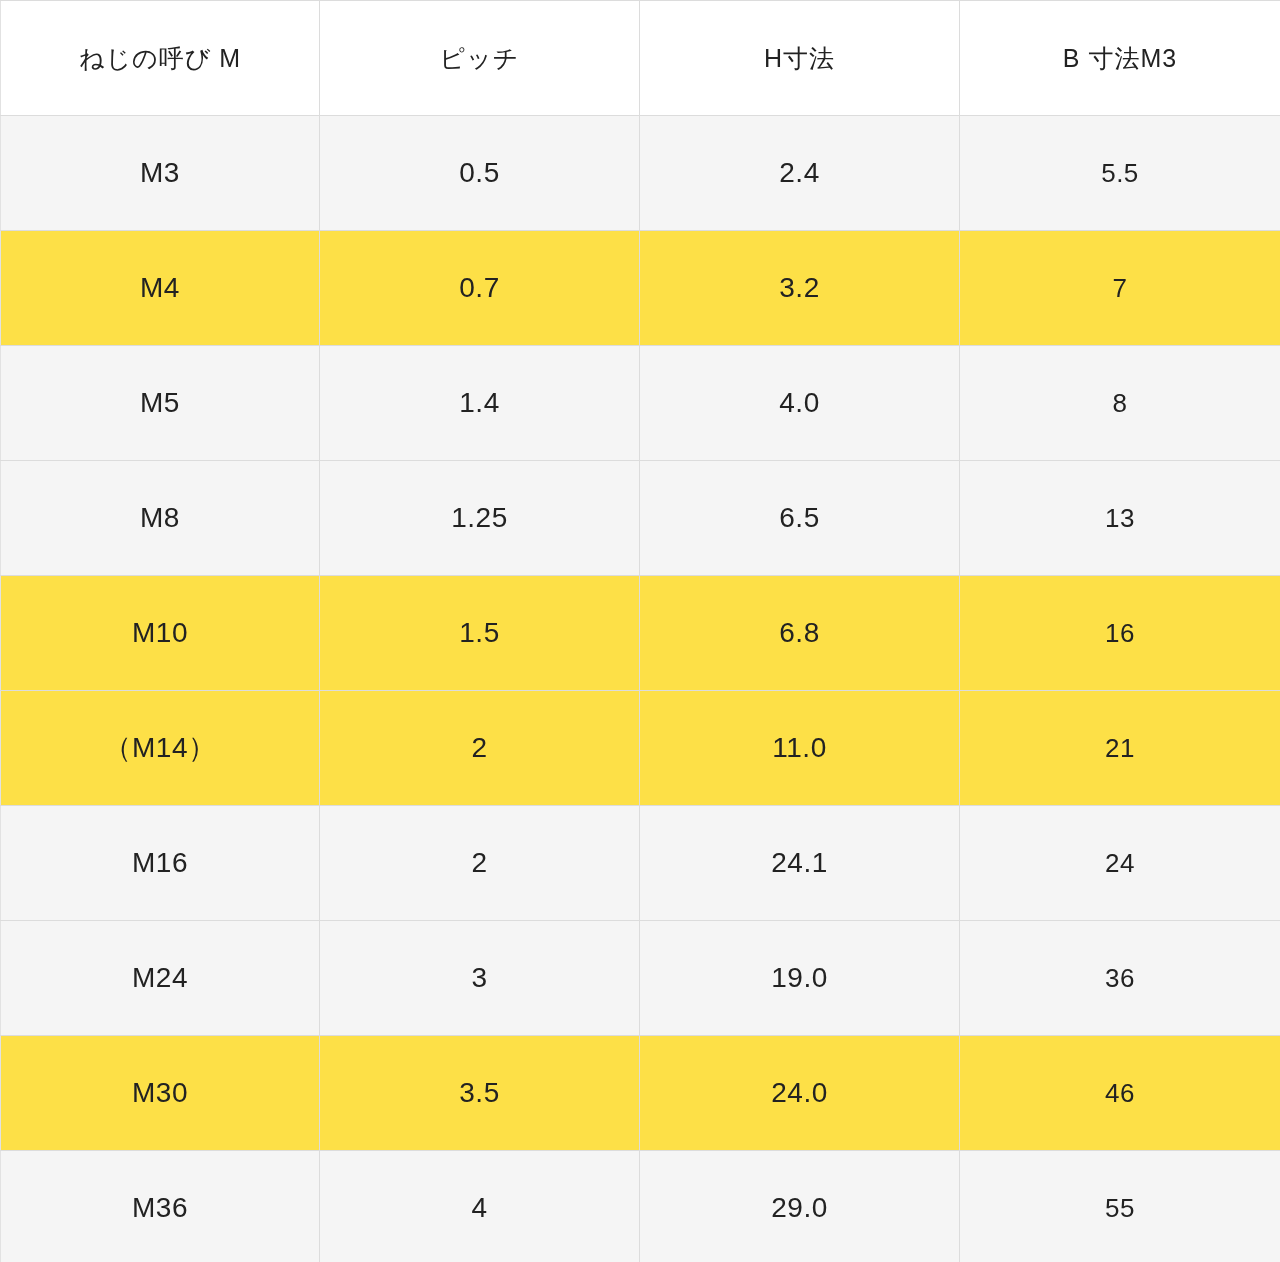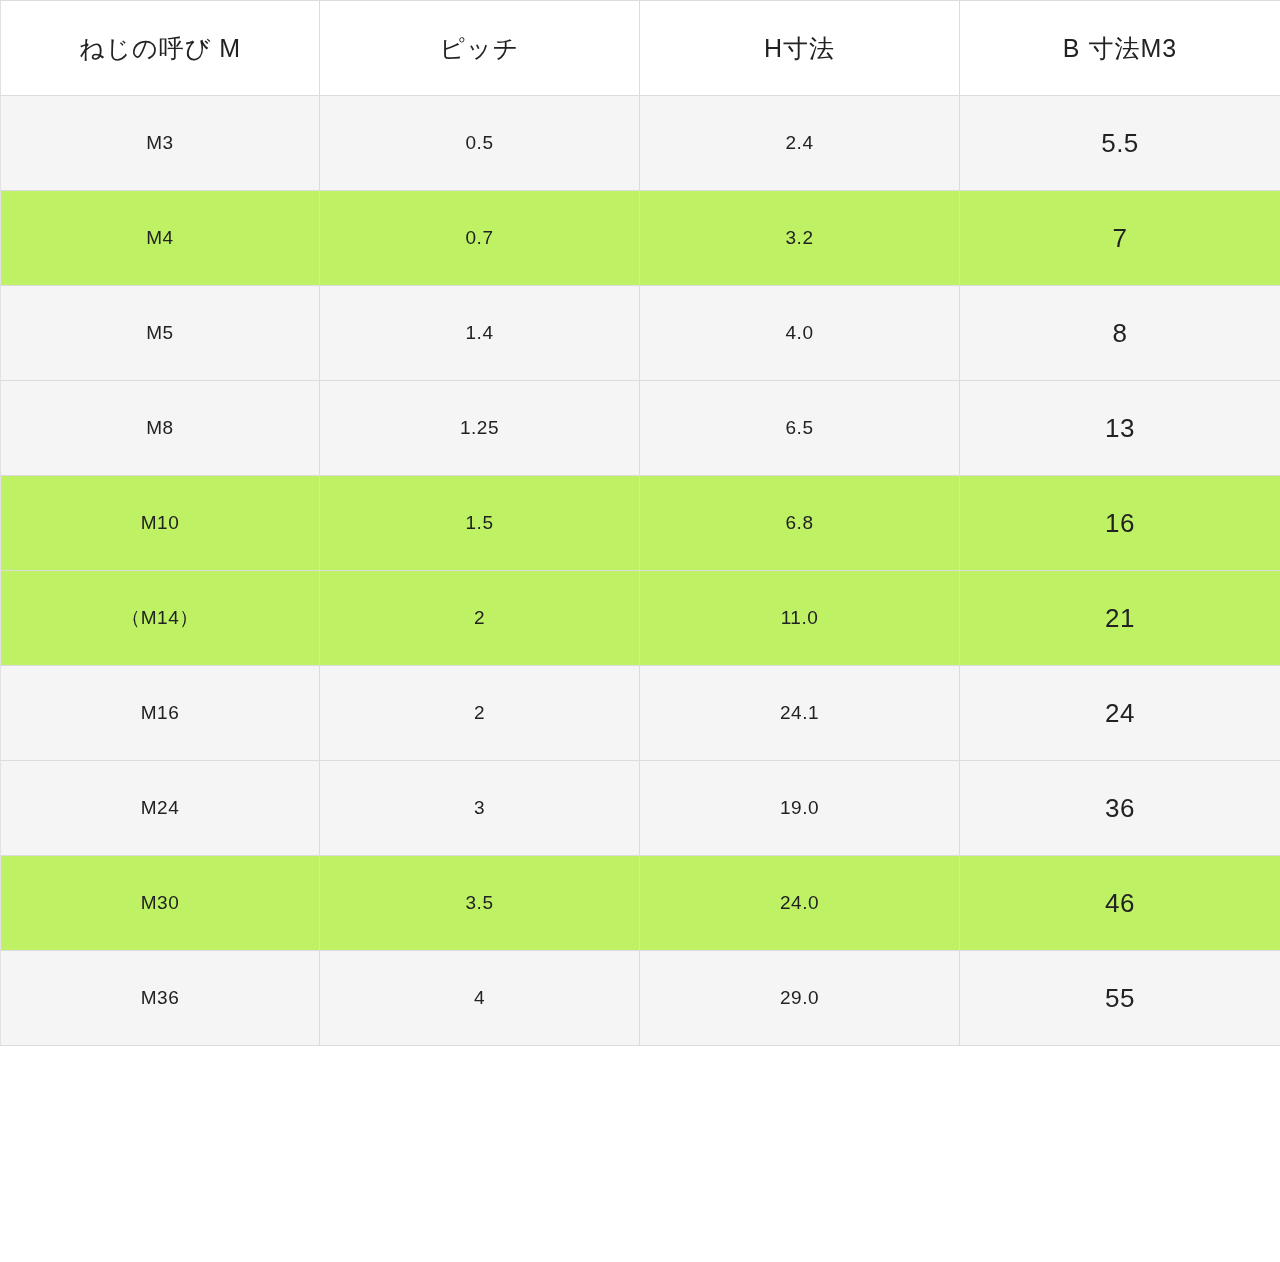--- a/index.html
+++ b/index.html
@@ -29,38 +29,38 @@
   table.spec-table col.c2 { width: 320px; }
   table.spec-table col.c3 { width: 321px; }
 
   table.spec-table th,
   table.spec-table td {
     border: 1px solid #dcdcdc;
     text-align: center;
     vertical-align: middle;
     font-weight: normal;
     color: #222222;
-    padding: 2px;
+    padding: 12px;
   }
   table.spec-table thead th {
     height: 90px;
     font-size: 25px;
     letter-spacing: 1px;
     background: #ffffff;
   }
   table.spec-table tbody td {
     height: 90px;
-    font-size: 19px;
+    font-size: 28px;
     letter-spacing: 0.5px;
   }
   table.spec-table tbody tr.alt td {
     background: #f5f5f5;
   }
   table.spec-table tbody tr.plain td {
-    background: #bef264;
+    background: #fde047;
     text-align: center;
   }
   
   table.spec-table tbody td.col-b {
     font-size: 26px;
   }
   
   table.spec-table tr > *:first-child { border-left: 1px solid #e2e2e2; }
   table.spec-table tr > *:last-child { border-right: 1px solid #e2e2e2; }
 </style>

